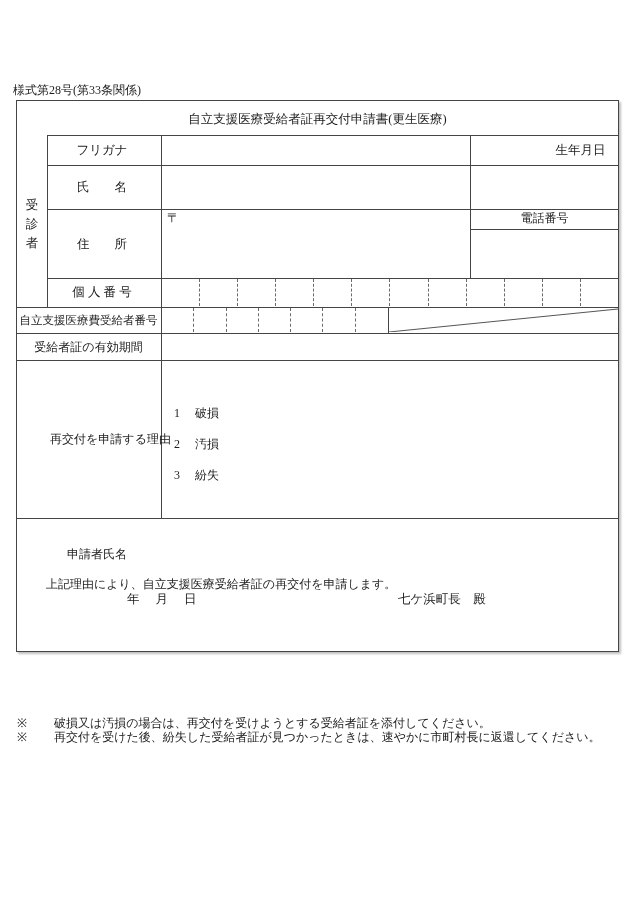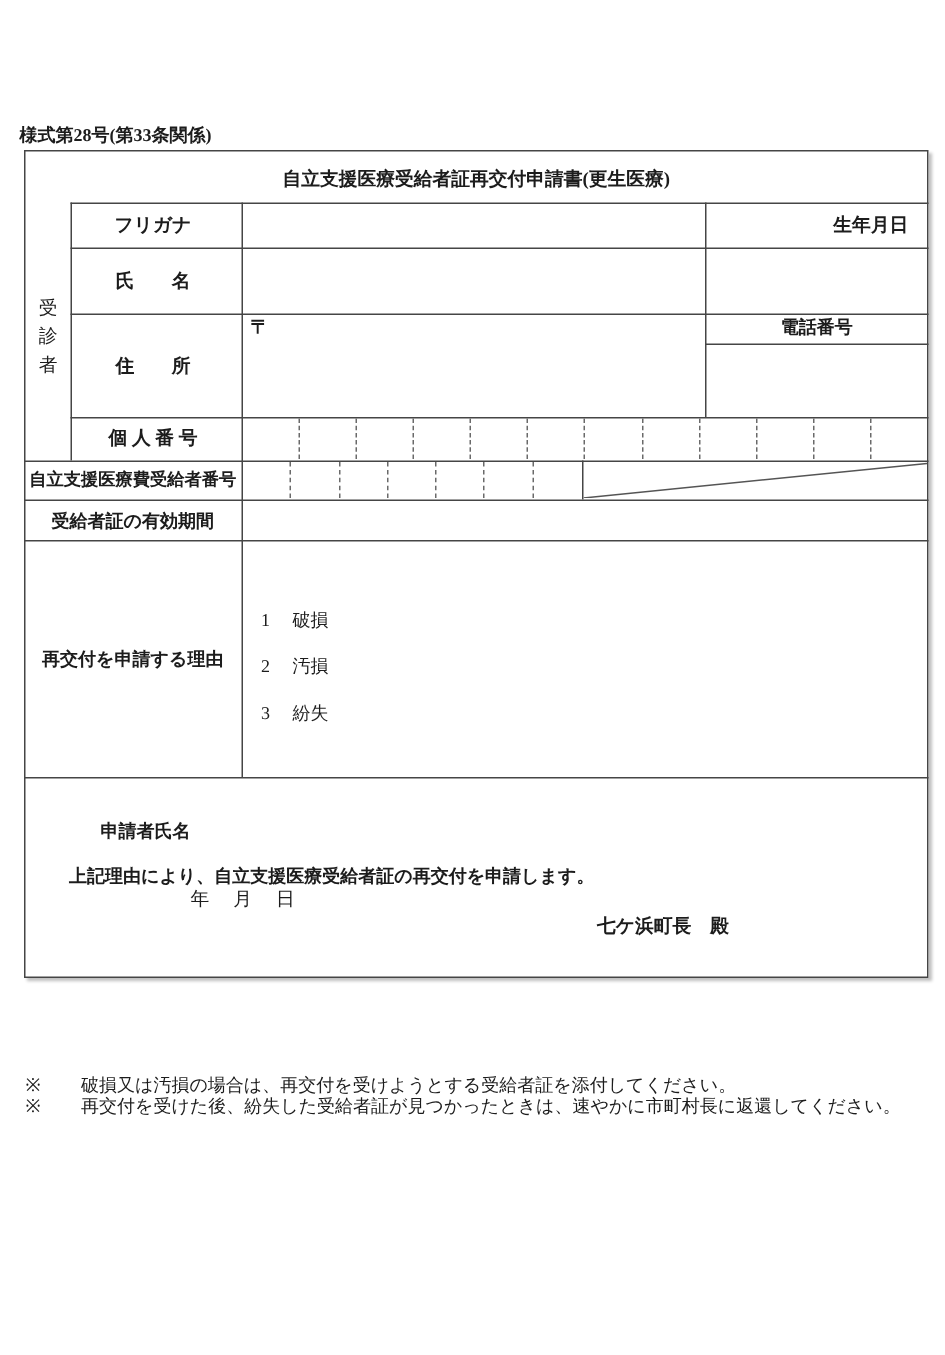--- a/index.html
+++ b/index.html
@@ -18,21 +18,21 @@
   .abs{position:absolute;}
   .hline{position:absolute;height:1px;background:var(--line);}
   .vline{position:absolute;width:1px;background:var(--line);}
   .frame{
     position:absolute;left:16px;top:100px;width:603px;height:552px;
     border:1px solid var(--line);
     box-sizing:border-box;
     box-shadow:2px 2px 2px rgba(0,0,0,0.25);
     background:transparent;
   }
-  .txt{position:absolute;font-size:12.5px;line-height:15px;white-space:nowrap;font-weight:bold;}
+  .txt{position:absolute;font-size:12.5px;line-height:15px;white-space:nowrap;}
   .ctr{text-align:center;white-space:nowrap;}
   .small{font-size:12px;line-height:14px;}
   .vstack{display:flex;flex-direction:column;align-items:center;}
   .vstack span{line-height:19px;font-size:12.5px;}
   .cells{position:absolute;display:flex;}
   .cells .cell{flex:1 1 0;border-right:1px dashed #6a6a6a;}
   .cells .cell:last-child{border-right:none;}
   .reason-item{position:absolute;display:flex;font-size:12px;line-height:15px;}
   .reason-item .num{display:inline-block;width:10px;text-align:center;}
   .reason-item .rlabel{margin-left:13px;}
@@ -115,21 +115,21 @@
     <div class="cell"></div>
     <div class="cell"></div>
     <div class="cell"></div>
   </div>
   <svg class="abs" style="left:389px;top:308px;" width="229" height="24">
     <line x1="0" y1="24" x2="229" y2="1" stroke="#555555" stroke-width="1"></line>
   </svg>
 
   <div class="txt ctr" style="left:16px;top:340px;width:145px;font-size:12px;">受給者証の有効期間</div>
 
-  <div class="txt ctr" style="left:16px;top:432px;width:145px;font-size:12px;">再交付を申請する理由</div>
+  <div class="txt ctr" style="left:16px;top:432px;width:145px;font-size:12px;padding-left:22px;">再交付を申請する理由</div>
 
   <div class="reason-item" style="left:172px;top:406px;">
     <span class="num">1</span>
     <span class="rlabel">破損</span>
   </div>
   <div class="reason-item" style="left:172px;top:437px;">
     <span class="num">2</span>
     <span class="rlabel">汚損</span>
   </div>
   <div class="reason-item" style="left:172px;top:468px;">
@@ -139,21 +139,21 @@
 
   <div class="txt" style="left:46px;top:529px;font-size:12px;margin-top:48px;">上記理由により、自立支援医療受給者証の再交付を申請します。</div>
   <div class="txt" style="left:67px;top:547px;font-size:12px;">申請者氏名</div>
 
   <div class="dateline" style="left:127px;top:592px;">
     <span>年</span>
     <span>月</span>
     <span>日</span>
   </div>
 
-  <div class="txt" style="left:398px;top:610px;">七ケ浜町長　殿</div>
+  <div class="txt" style="left:398px;top:592px;">七ケ浜町長　殿</div>
 
   <div class="note" style="left:17px;top:716px;">
     <span class="mark">※</span>
     <span class="ntext">破損又は汚損の場合は、再交付を受けようとする受給者証を添付してください。</span>
   </div>
   <div class="note" style="left:17px;top:730px;">
     <span class="mark">※</span>
     <span class="ntext">再交付を受けた後、紛失した受給者証が見つかったときは、速やかに市町村長に返還してください。</span>
   </div>
 

